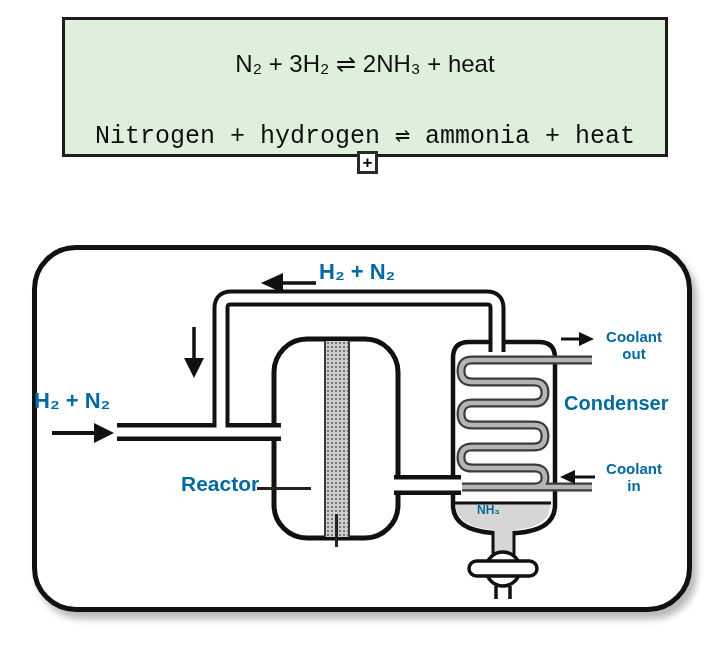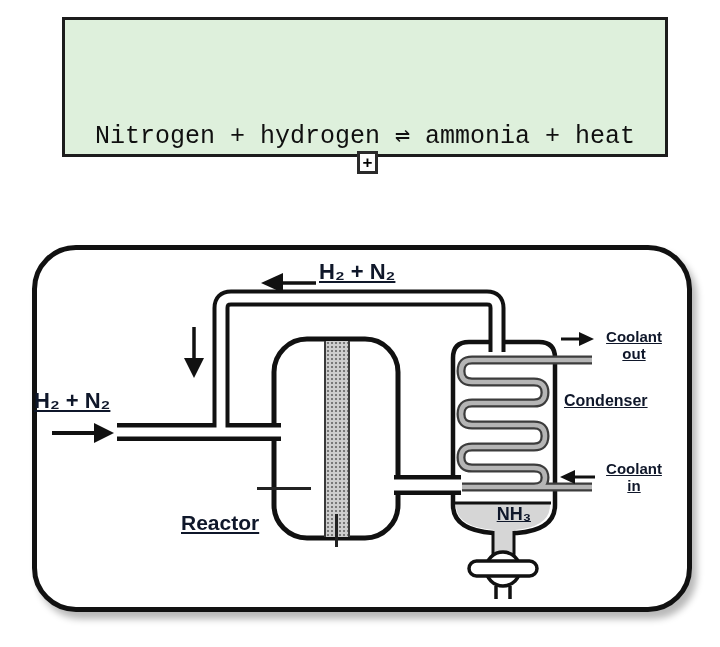--- a/index.html
+++ b/index.html
@@ -24,41 +24,42 @@
   svg.diagram{position:absolute;left:0;top:0;z-index:1;}
 
   
   .catalyst-strip{position:absolute;left:324px;top:341px;width:26px;height:196px;box-sizing:border-box;
                   z-index:2;background-color:#cdcdcd;
                   background-image:radial-gradient(circle,#787878 1px,rgba(0,0,0,0) 1.4px);
                   background-size:4px 4px;
                   border-left:2px solid #3a3a3a;border-right:2px solid #3a3a3a;}
 
   
-  .lbl{position:absolute;font-weight:bold;color:#0f172a;white-space:pre-line;z-index:4;line-height:1.12;text-decoration:underline;}
+  .lbl{position:absolute;font-weight:bold;color:#0369a1;white-space:pre-line;z-index:4;line-height:1.12;}
   .lbl-recycle{left:319px;top:260px;font-size:22px;}
   .lbl-feed{left:34px;top:389px;font-size:22px;}
-  .lbl-reactor{left:181px;top:472px;font-size:21px;margin-top:39px;}
+  .lbl-reactor{left:181px;top:472px;font-size:21px;}
   .lbl-catalyst{left:299px;top:545px;font-size:21px;}
-  .lbl-condenser{left:564px;top:392px;font-size:16px;}
+  .lbl-condenser{left:564px;top:392px;font-size:20px;}
   .lbl-coolant-out{left:594px;top:329px;width:80px;text-align:center;font-size:15px;}
   .lbl-coolant-in{left:594px;top:461px;width:80px;text-align:center;font-size:15px;}
-  .lbl-nh3{left:477px;top:504px;width:54px;text-align:right;font-size:18px;z-index:4;}
+  .lbl-nh3{left:477px;top:504px;width:54px;text-align:left;font-size:12px;z-index:4;}
 
   
   .ptr{position:absolute;background:#222;z-index:3;}
   .ptr-reactor{left:257px;top:487px;width:54px;height:3px;}
   .ptr-catalyst{left:335px;top:514px;width:3px;height:33px;}
 </style>
 </head>
 <body>
 
 <div class="stage">
 
   <div class="eq-box">
+    <div class="eq-line l1">N₂ + 3H₂ ⇌ 2NH₃ + heat</div>
     <div class="eq-line l2">Nitrogen + hydrogen ⇌ ammonia + heat</div>
   </div>
   <button class="plus-btn">+</button>
 
   <div class="flow-box"></div>
 
   <svg class="diagram" width="720" height="647" viewBox="0 0 720 647">
 
     <rect x="274" y="339" width="124" height="199" rx="33" fill="#ffffff" stroke="#111111" stroke-width="5"></rect>
 

